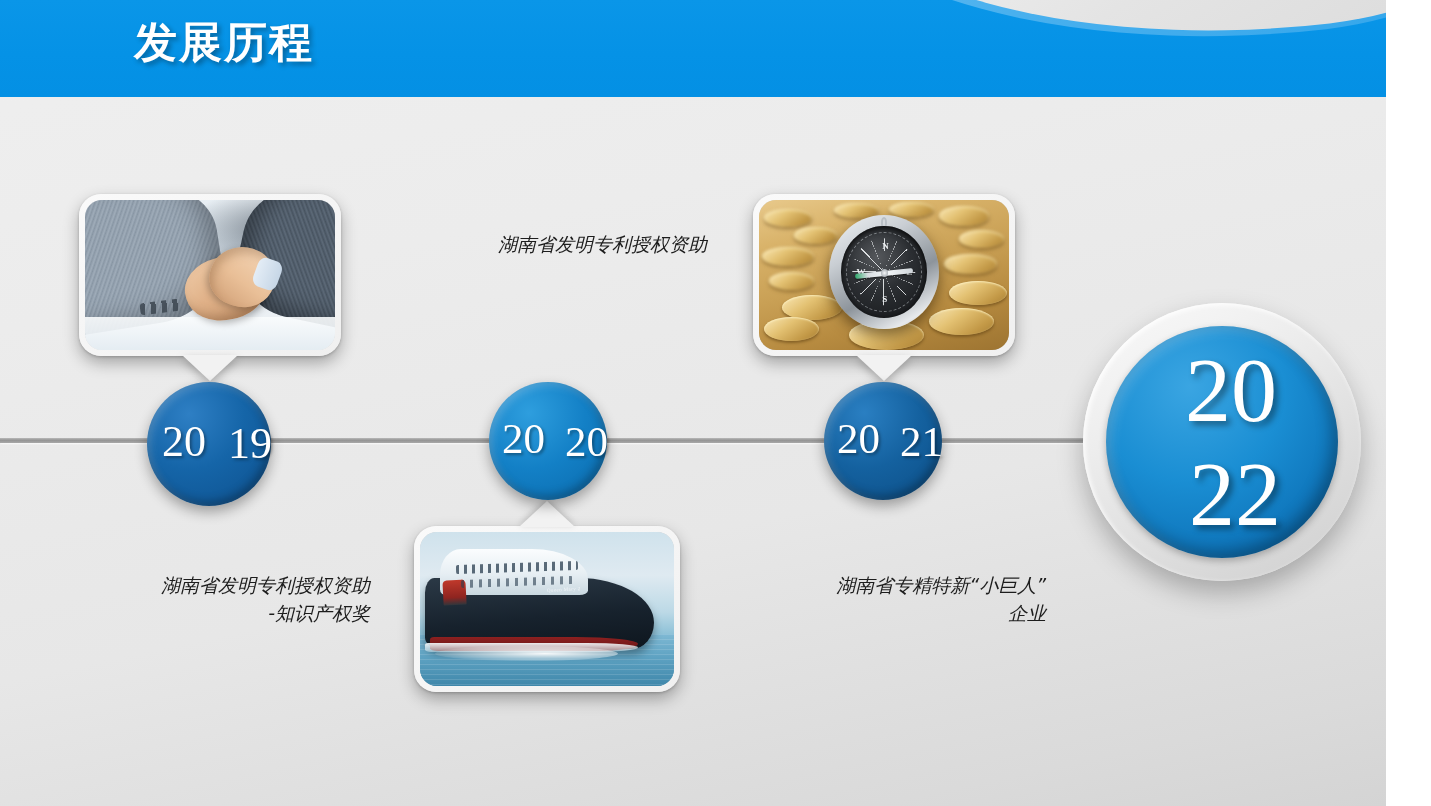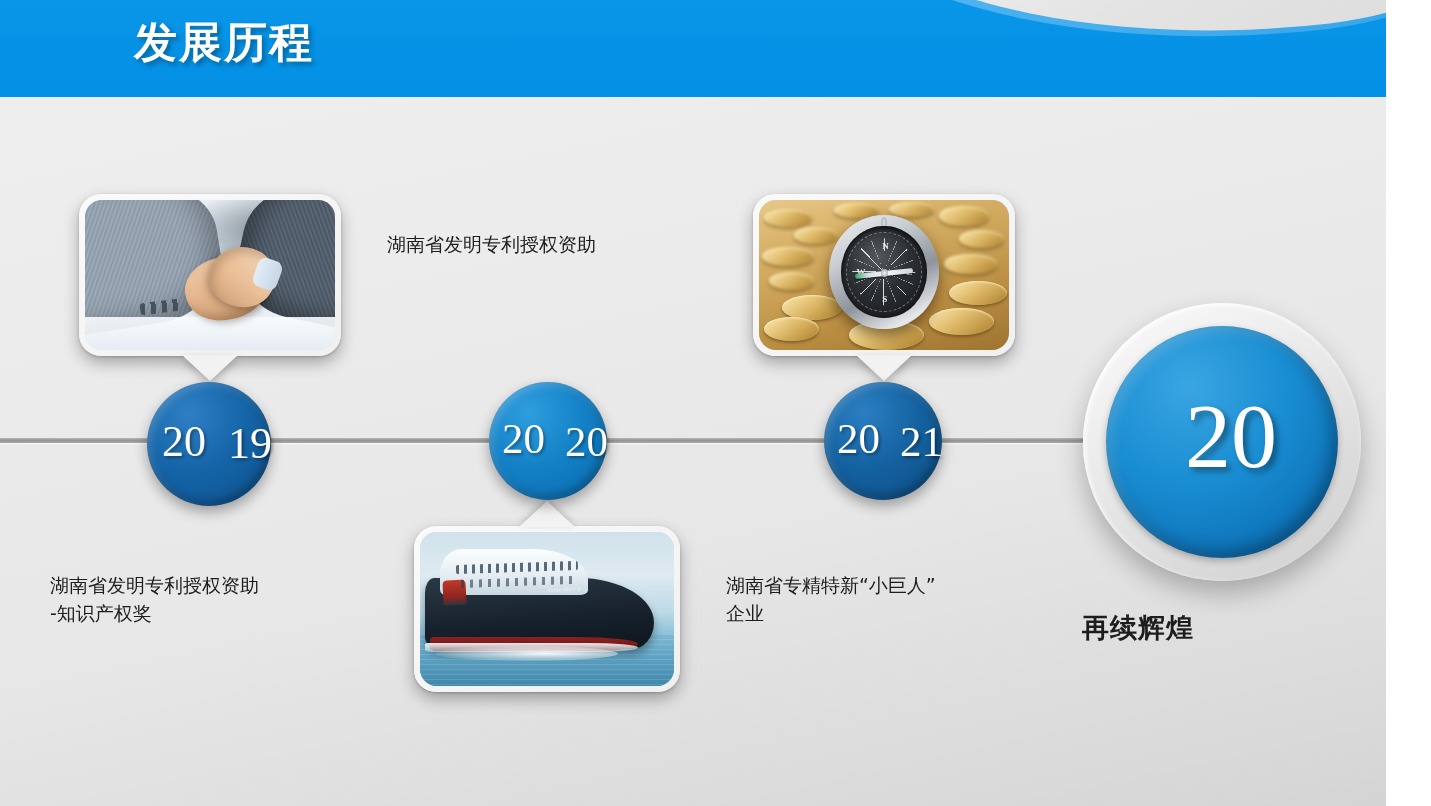--- a/index.html
+++ b/index.html
@@ -428,26 +428,27 @@
     font-family: "Liberation Serif", "DejaVu Serif", serif;
     font-size: 92px;
     line-height: 1.0;
   }
   #node-2022 .yr-top { margin-left: 18px; margin-bottom: 12px; text-shadow: 4px 4px 6px rgba(0,0,0,0.40); }
   #node-2022 .yr-bot { margin-left: 26px; text-shadow: 4px 4px 6px rgba(0,0,0,0.40); }
 
   
   .caption {
     position: absolute;
-    text-align: left;
+    text-align: right;
     color: #1d1d1d;
     font-family: "DejaVu Sans", "Liberation Sans", sans-serif;
     font-size: 19px;
     line-height: 1.45;
     white-space: pre-line;
+    font-style: italic;
   }
   #cap-2020-top { left: 387px; top: 231px; width: 320px; }
   #cap-2019     { left: 50px;  top: 572px; width: 320px; }
   #cap-2021     { left: 726px; top: 572px; width: 320px; }
   #cap-2022 {
     left: 1082px; top: 608px; width: 280px;
     font-size: 27px;
     font-weight: bold;
     letter-spacing: 1px;
   }
@@ -544,23 +545,23 @@
   </div>
 
   <div class="year-node" id="node-2021">
     <span class="yr-top">20</span>
     <span class="yr-bot">21</span>
   </div>
 
   <div class="year-node" id="node-2022">
     <div class="big-inner">
       <span class="yr-top">20</span>
+      <span class="yr-bot">22</span>
     </div>
   </div>
 
   <div class="caption" id="cap-2020-top">湖南省发明专利授权资助</div>
   <div class="caption" id="cap-2019">湖南省发明专利授权资助
 -知识产权奖</div>
   <div class="caption" id="cap-2021">湖南省专精特新“小巨人”
 企业</div>
-  <div class="caption" id="cap-2022">再续辉煌</div>
 
 </div>
 
 </body></html>

